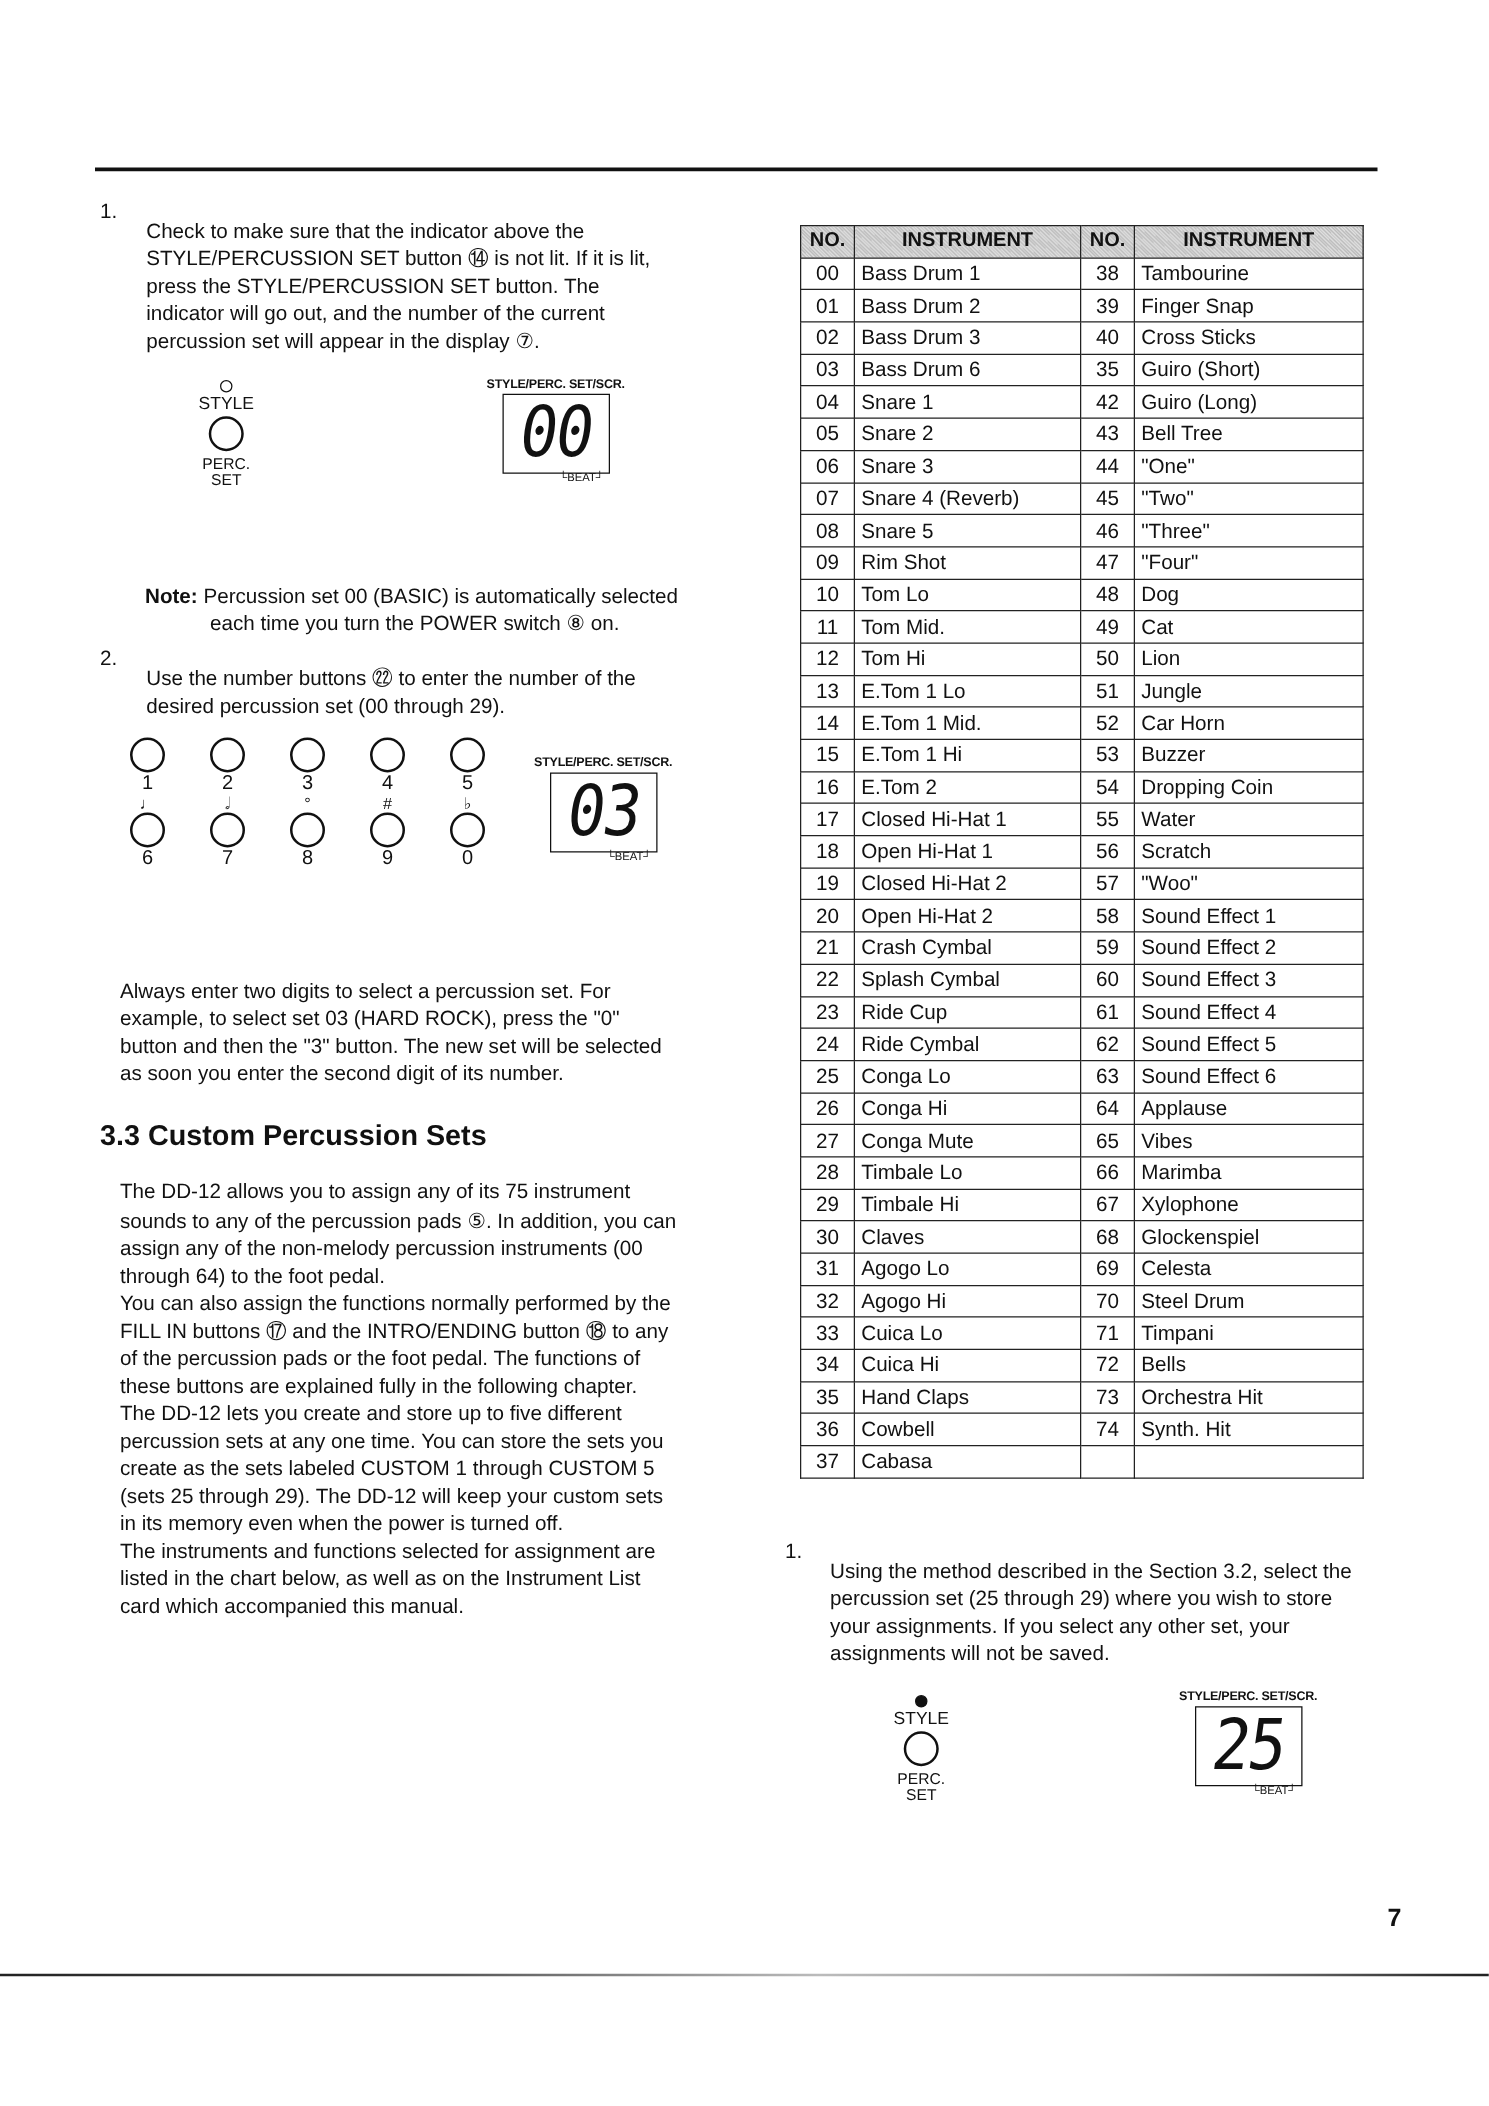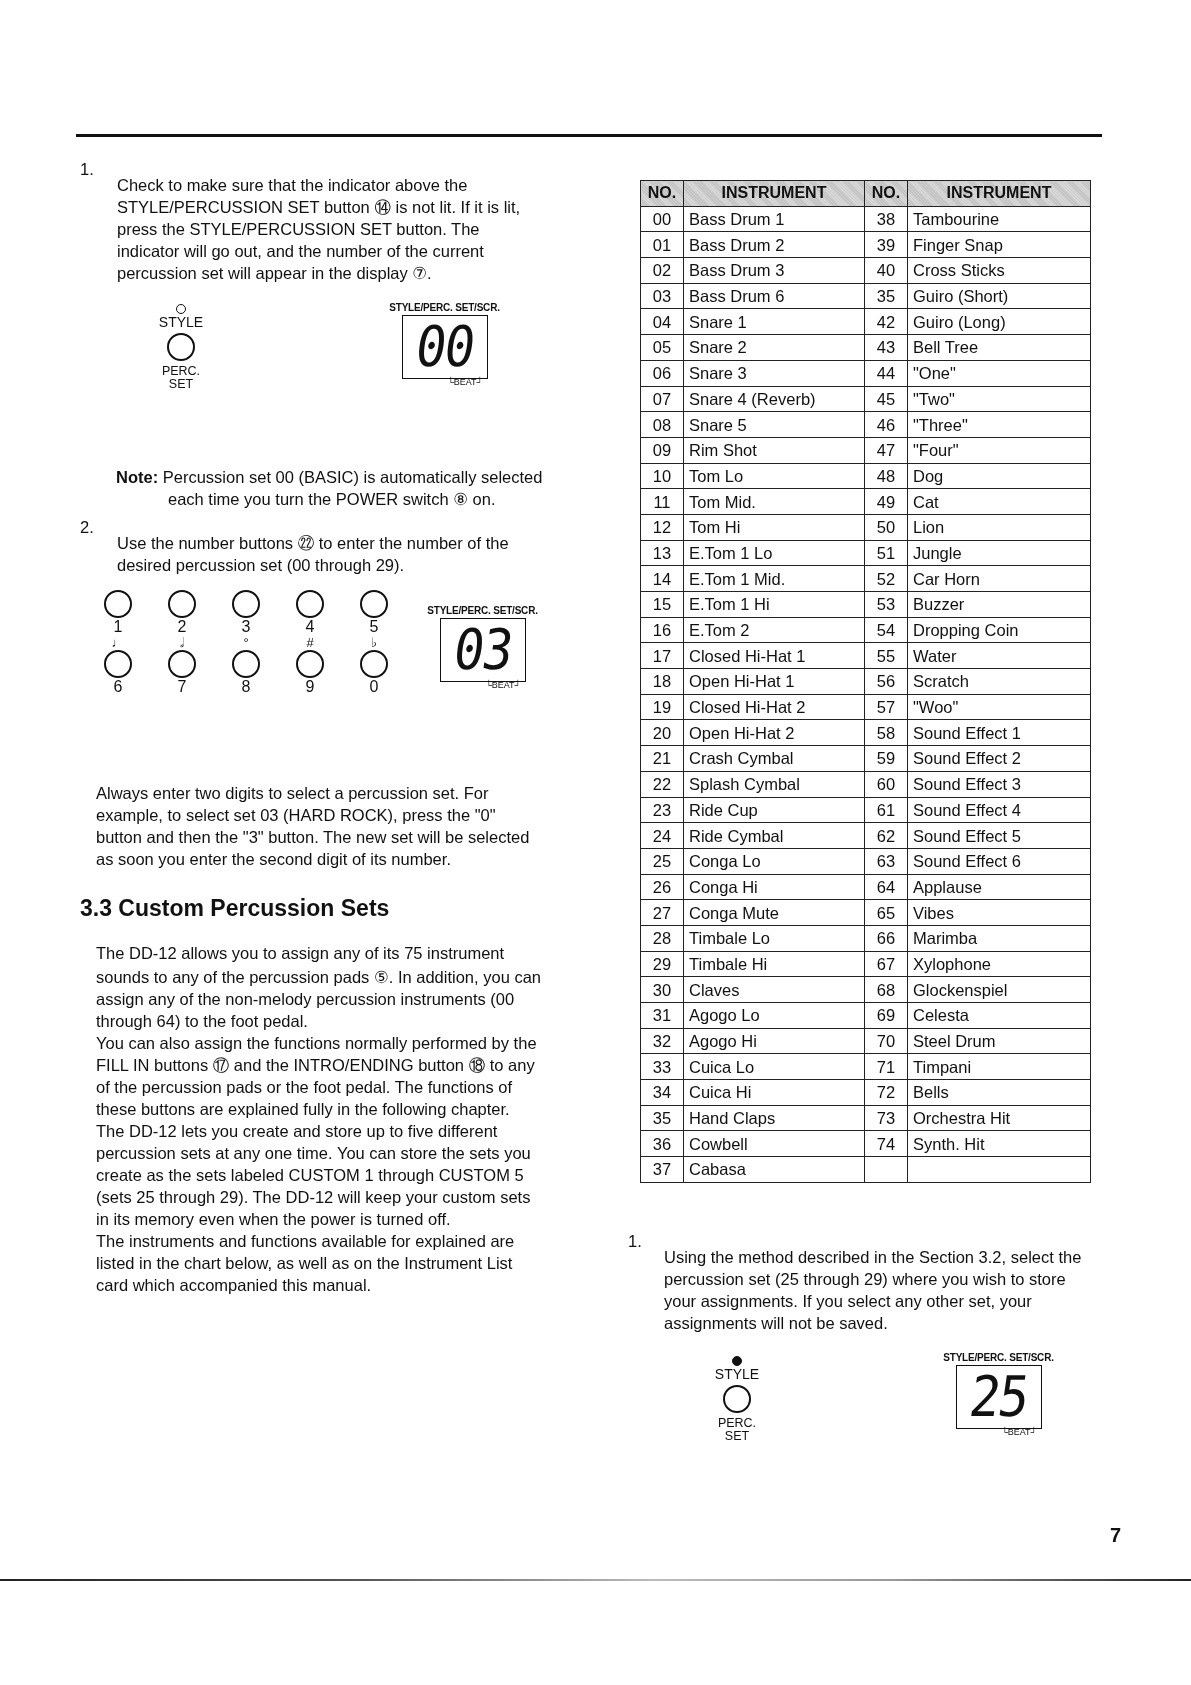--- a/index.html
+++ b/index.html
@@ -178,21 +178,21 @@
   <p class="p" style="left:80px;top:994px;">through 64) to the foot pedal.</p>
   <p class="p" style="left:80px;top:1016px;">You can also assign the functions normally performed by the</p>
   <p class="p" style="left:80px;top:1038px;">FILL IN buttons ⑰ and the INTRO/ENDING button ⑱ to any</p>
   <p class="p" style="left:80px;top:1060px;">of the percussion pads or the foot pedal. The functions of</p>
   <p class="p" style="left:80px;top:1082px;">these buttons are explained fully in the following chapter.</p>
   <p class="p" style="left:80px;top:1104px;">The DD-12 lets you create and store up to five different</p>
   <p class="p" style="left:80px;top:1126px;">percussion sets at any one time. You can store the sets you</p>
   <p class="p" style="left:80px;top:1148px;">create as the sets labeled CUSTOM 1 through CUSTOM 5</p>
   <p class="p" style="left:80px;top:1170px;">(sets 25 through 29). The DD-12 will keep your custom sets</p>
   <p class="p" style="left:80px;top:1192px;">in its memory even when the power is turned off.</p>
-  <p class="p" style="left:80px;top:1214px;">The instruments and functions available for explained are</p>
+  <p class="p" style="left:80px;top:1214px;">The instruments and functions selected for assignment are</p>
   <p class="p" style="left:80px;top:1236px;">listed in the chart below, as well as on the Instrument List</p>
   <p class="p" style="left:80px;top:1258px;">card which accompanied this manual.</p>
 </div>
 
 <table class="tbl" id="inst-table">
   <thead>
     <tr>
       <th class="c-no">NO.</th>
       <th class="c-name">INSTRUMENT</th>
       <th class="c-no">NO.</th>

